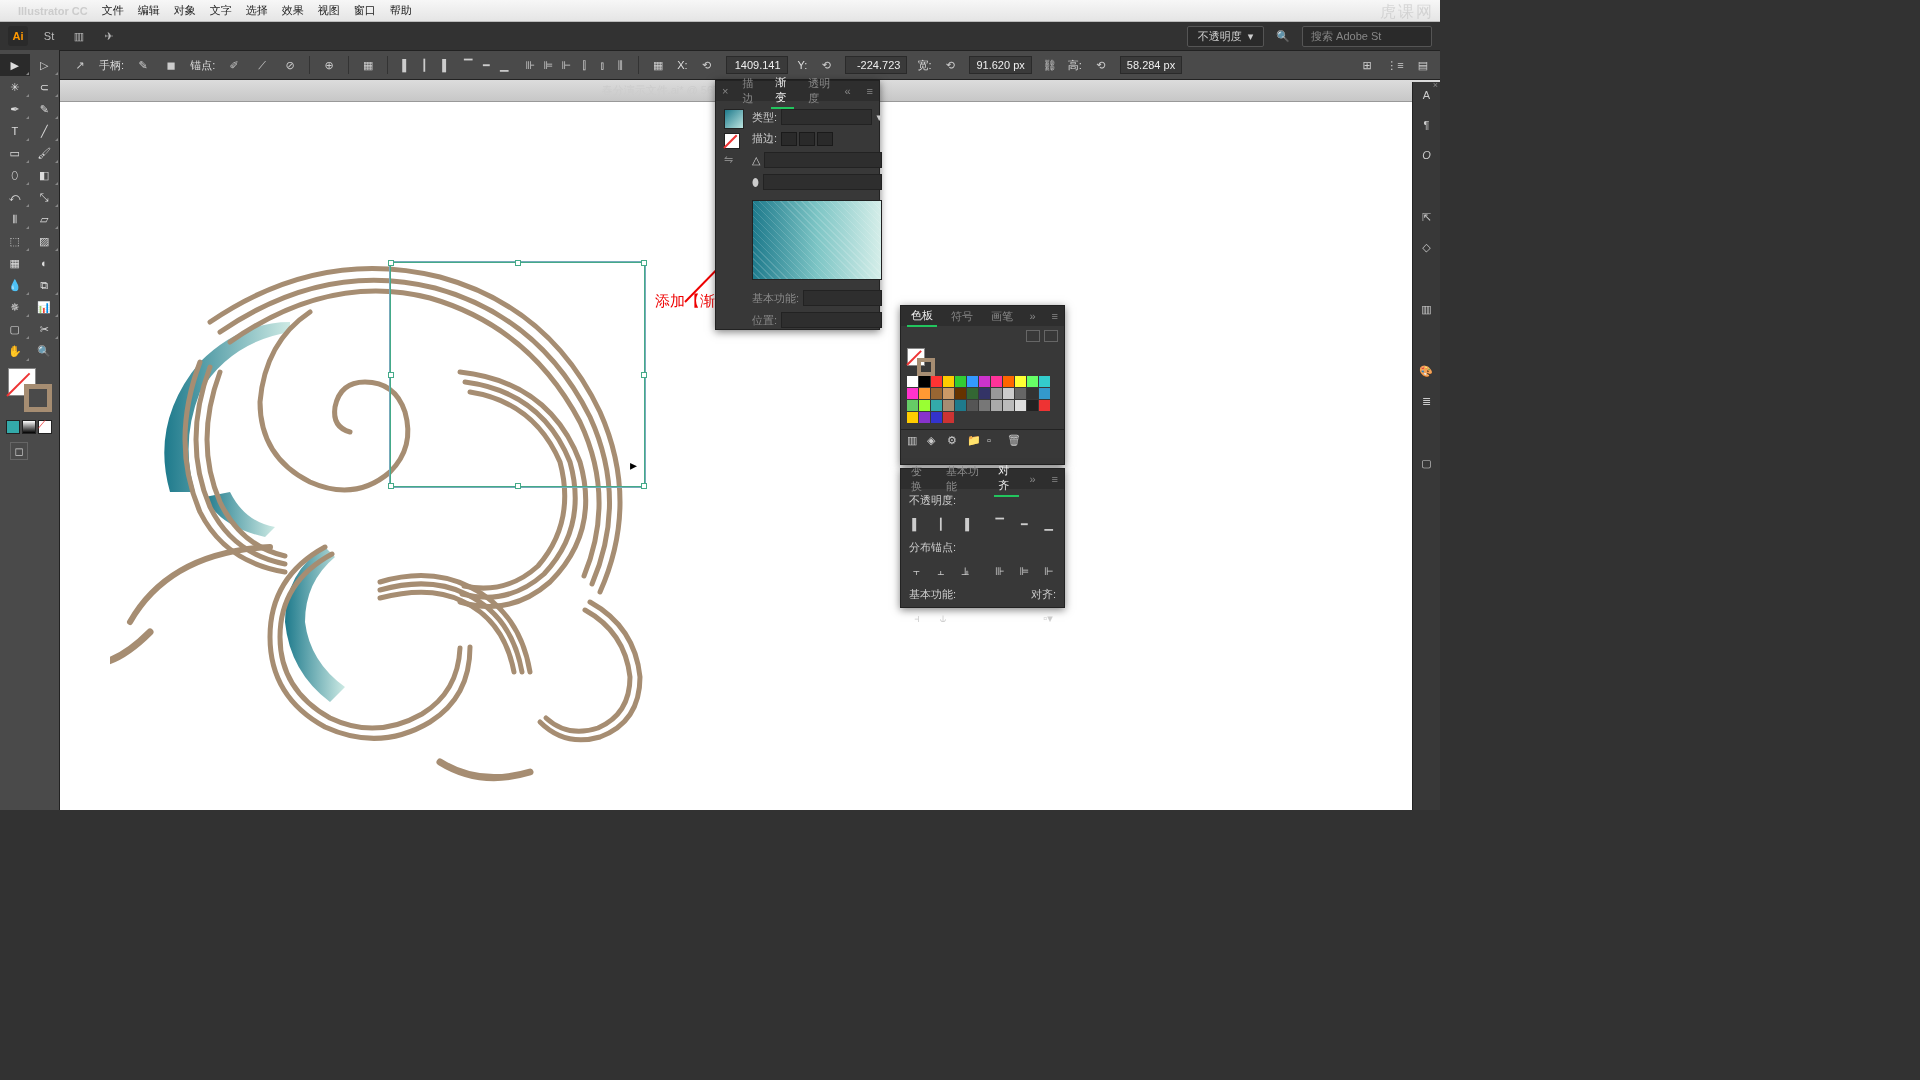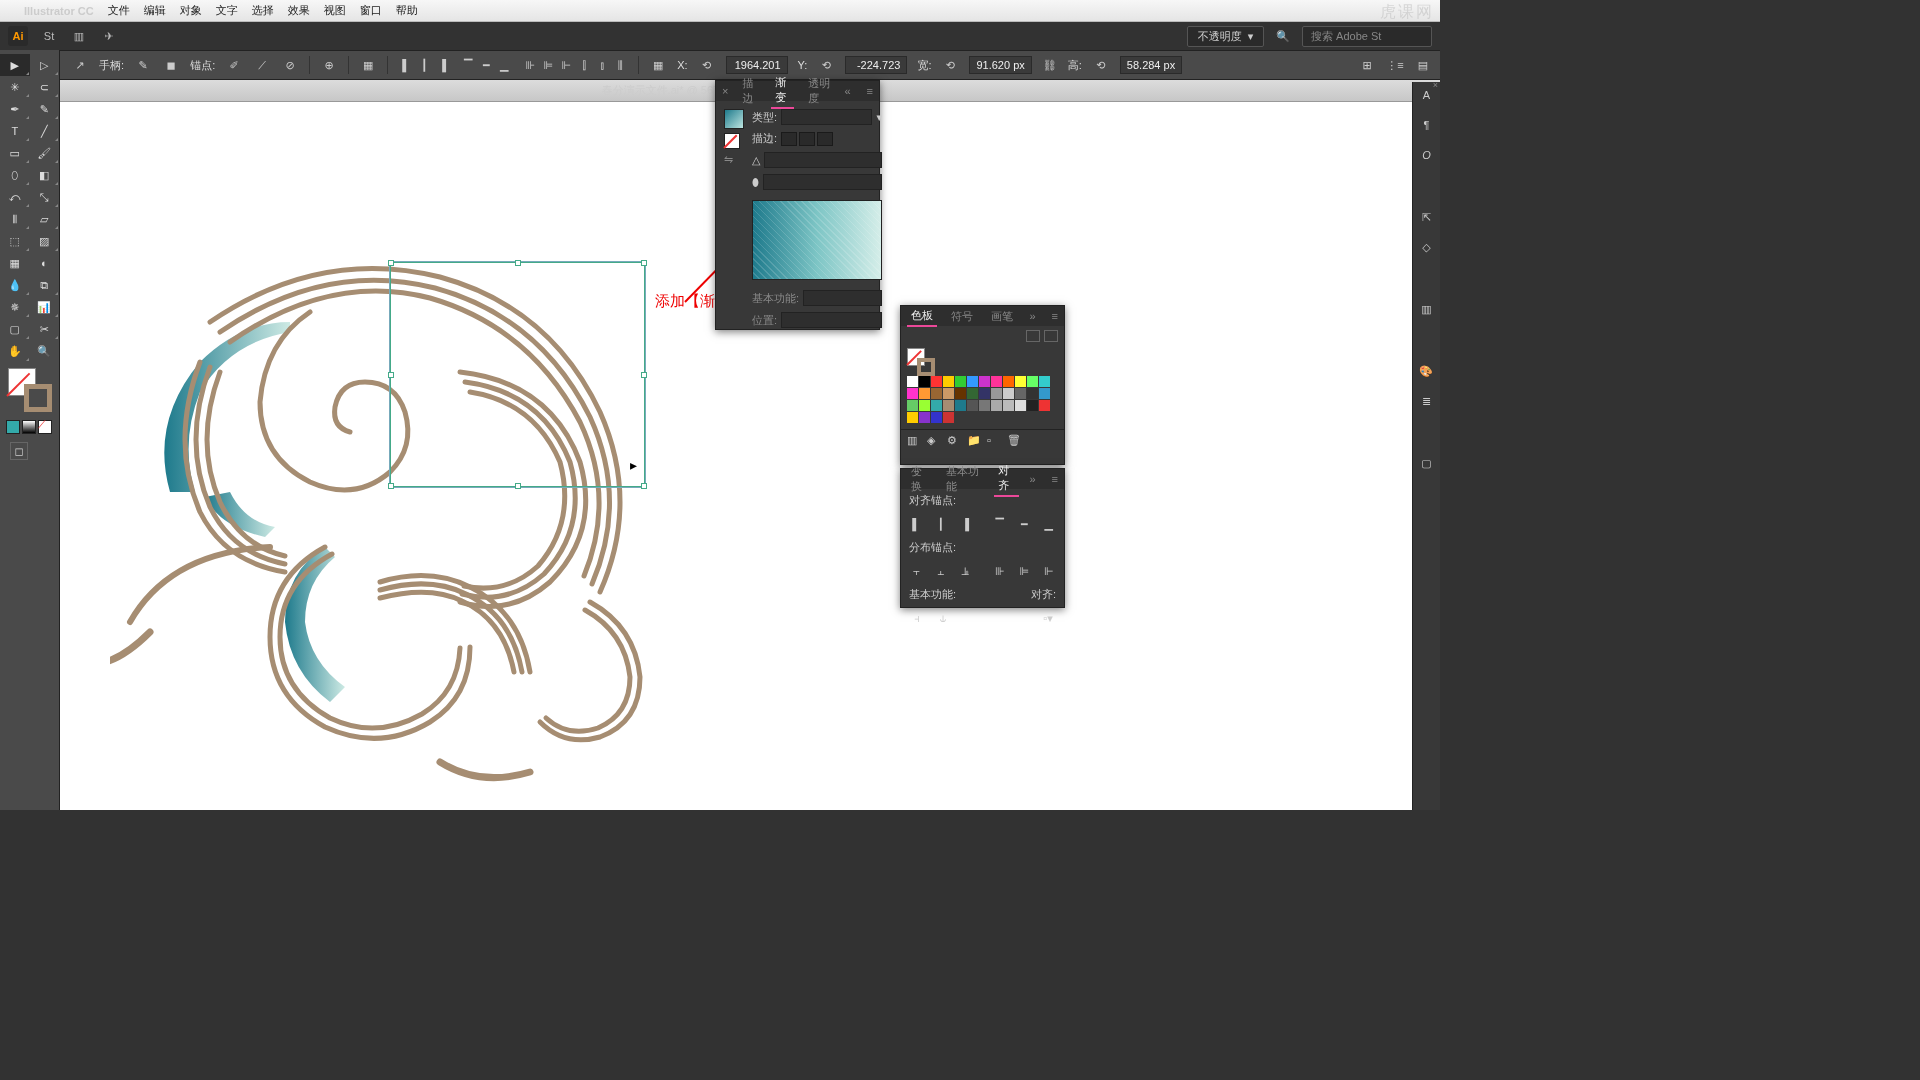--- a/index.html
+++ b/index.html
@@ -1,17 +1,17 @@
 <!DOCTYPE html>
 <html><head>
 <meta charset="utf-8">
 <style>
 *{margin:0;padding:0;box-sizing:border-box;font-family:"Helvetica Neue",Arial,"PingFang SC","Microsoft YaHei",sans-serif;font-size:11px;color:#ccc;user-select:none}
 body{width:1440px;height:810px;background:#323232;overflow:hidden;position:relative}
-.menubar{height:22px;background:linear-gradient(#f7f7f7,#e5e5e5);display:flex;align-items:center;padding:0 14px;color:#000;border-bottom:1px solid #bbb}
+.menubar{height:22px;background:linear-gradient(#f7f7f7,#e5e5e5);display:flex;align-items:center;padding:0 8px;color:#000;border-bottom:1px solid #bbb}
 .menubar .apple{font-size:14px;margin-right:10px}
 .menubar .app{font-weight:bold;margin-right:14px}
 .menubar .mi{margin-right:14px;color:#222}
 .appbar{height:28px;background:#323232;display:flex;align-items:center;padding:0 8px;gap:12px}
 .appbar .logo{width:20px;height:20px;background:#2a2a2a;border-radius:3px;display:flex;align-items:center;justify-content:center;color:#f90;font-weight:bold}
 .appbar .ic{width:18px;height:18px;display:flex;align-items:center;justify-content:center;color:#bbb}
 .appbar .spacer{flex:1}
 .workspace-dd{background:#2a2a2a;border:1px solid #555;padding:2px 10px;border-radius:2px;display:flex;align-items:center;gap:6px}
 .search{background:#2a2a2a;border:1px solid #555;padding:2px 8px;border-radius:2px;width:130px;color:#888}
 .ctrlbar{height:30px;background:#4a4a4a;border-top:1px solid #222;border-bottom:1px solid #222;display:flex;align-items:center;padding:0 8px;gap:10px;color:#ddd}
@@ -43,21 +43,21 @@
 .fillstroke{width:44px;height:44px;position:relative;margin:6px auto}
 .fillstroke .fill{position:absolute;left:0;top:0;width:28px;height:28px;background:#fff;border:1px solid #888}
 .fillstroke .fill::after{content:"";position:absolute;left:-2px;top:26px;width:32px;height:2px;background:#e33;transform:rotate(-45deg);transform-origin:left}
 .fillstroke .stroke-sw{position:absolute;right:0;bottom:0;width:28px;height:28px;border:5px solid #a68d72;background:#4a4a4a}
 .minisw{display:flex;gap:2px;padding:2px 6px}
 .minisw div{width:14px;height:14px;border:1px solid #222}
 .tools .draw{margin:6px 10px;width:18px;height:18px;border:1px solid #666;display:flex;align-items:center;justify-content:center}
 .panel{position:absolute;background:#383838;border:1px solid #222;box-shadow:0 2px 8px rgba(0,0,0,.5)}
 .panel .hdr{height:20px;background:#2e2e2e;display:flex;align-items:center;padding:0 6px;gap:10px}
 .panel .hdr .tab{color:#888;padding:2px 4px}
-.panel .hdr .tab.act{color:#eee;border-bottom:2px solid #ec4899}
+.panel .hdr .tab.act{color:#eee;border-bottom:2px solid #22c55e}
 .panel .hdr .x{margin-left:auto;color:#888}
 .panel .hdr .mnu{color:#888;margin-left:6px}
 .grad-panel{left:715px;top:80px;width:165px;height:250px}
 .grad-panel .body{padding:8px;display:flex;gap:8px}
 .grad-panel .swcol{display:flex;flex-direction:column;gap:4px}
 .grad-panel .gsw{width:20px;height:20px;background:linear-gradient(135deg,#1e7a8c,#bde5e0);border:1px solid #222}
 .grad-panel .nsw{width:16px;height:16px;background:#fff;border:1px solid #222;position:relative}
 .grad-panel .nsw::after{content:"";position:absolute;left:-1px;top:13px;width:18px;height:2px;background:#e33;transform:rotate(-45deg);transform-origin:left}
 .grad-panel .fields{flex:1;display:flex;flex-direction:column;gap:6px}
 .grad-panel .row{display:flex;align-items:center;gap:4px;color:#888}
@@ -152,21 +152,21 @@
     <span class="ic">⊫</span>
     <span class="ic">⊩</span>
     <span class="ic">⫿</span>
     <span class="ic">⫾</span>
     <span class="ic">⫼</span>
   </div>
   <span class="sep"></span>
   <span class="ic">▦</span>
   <span class="lbl">X:</span>
   <span class="ic">⟲</span>
-  <span class="num">1964.201</span>
+  <span class="num">1409.141</span>
   <span class="lbl">Y:</span>
   <span class="ic">⟲</span>
   <span class="num">-224.723</span>
   <span class="lbl">宽:</span>
   <span class="ic">⟲</span>
   <span class="num">91.620 px</span>
   <span class="link">⛓</span>
   <span class="lbl">高:</span>
   <span class="ic">⟲</span>
   <span class="num">58.284 px</span>
@@ -425,21 +425,21 @@
 </div>
 
 <div class="panel align-panel">
   <div class="hdr">
     <span class="tab">变换</span>
     <span class="tab">基本功能</span>
     <span class="tab act">对齐</span>
     <span class="x">»</span>
     <span class="mnu">≡</span>
   </div>
-  <div class="albl">对齐锚点:</div>
+  <div class="albl">不透明度:</div>
   <div class="row">
     <span class="ic">▌</span>
     <span class="ic">┃</span>
     <span class="ic">▐</span>
     <span class="sp"></span>
     <span class="ic">▔</span>
     <span class="ic">━</span>
     <span class="ic">▁</span>
   </div>
   <div class="albl">分布锚点:</div>

